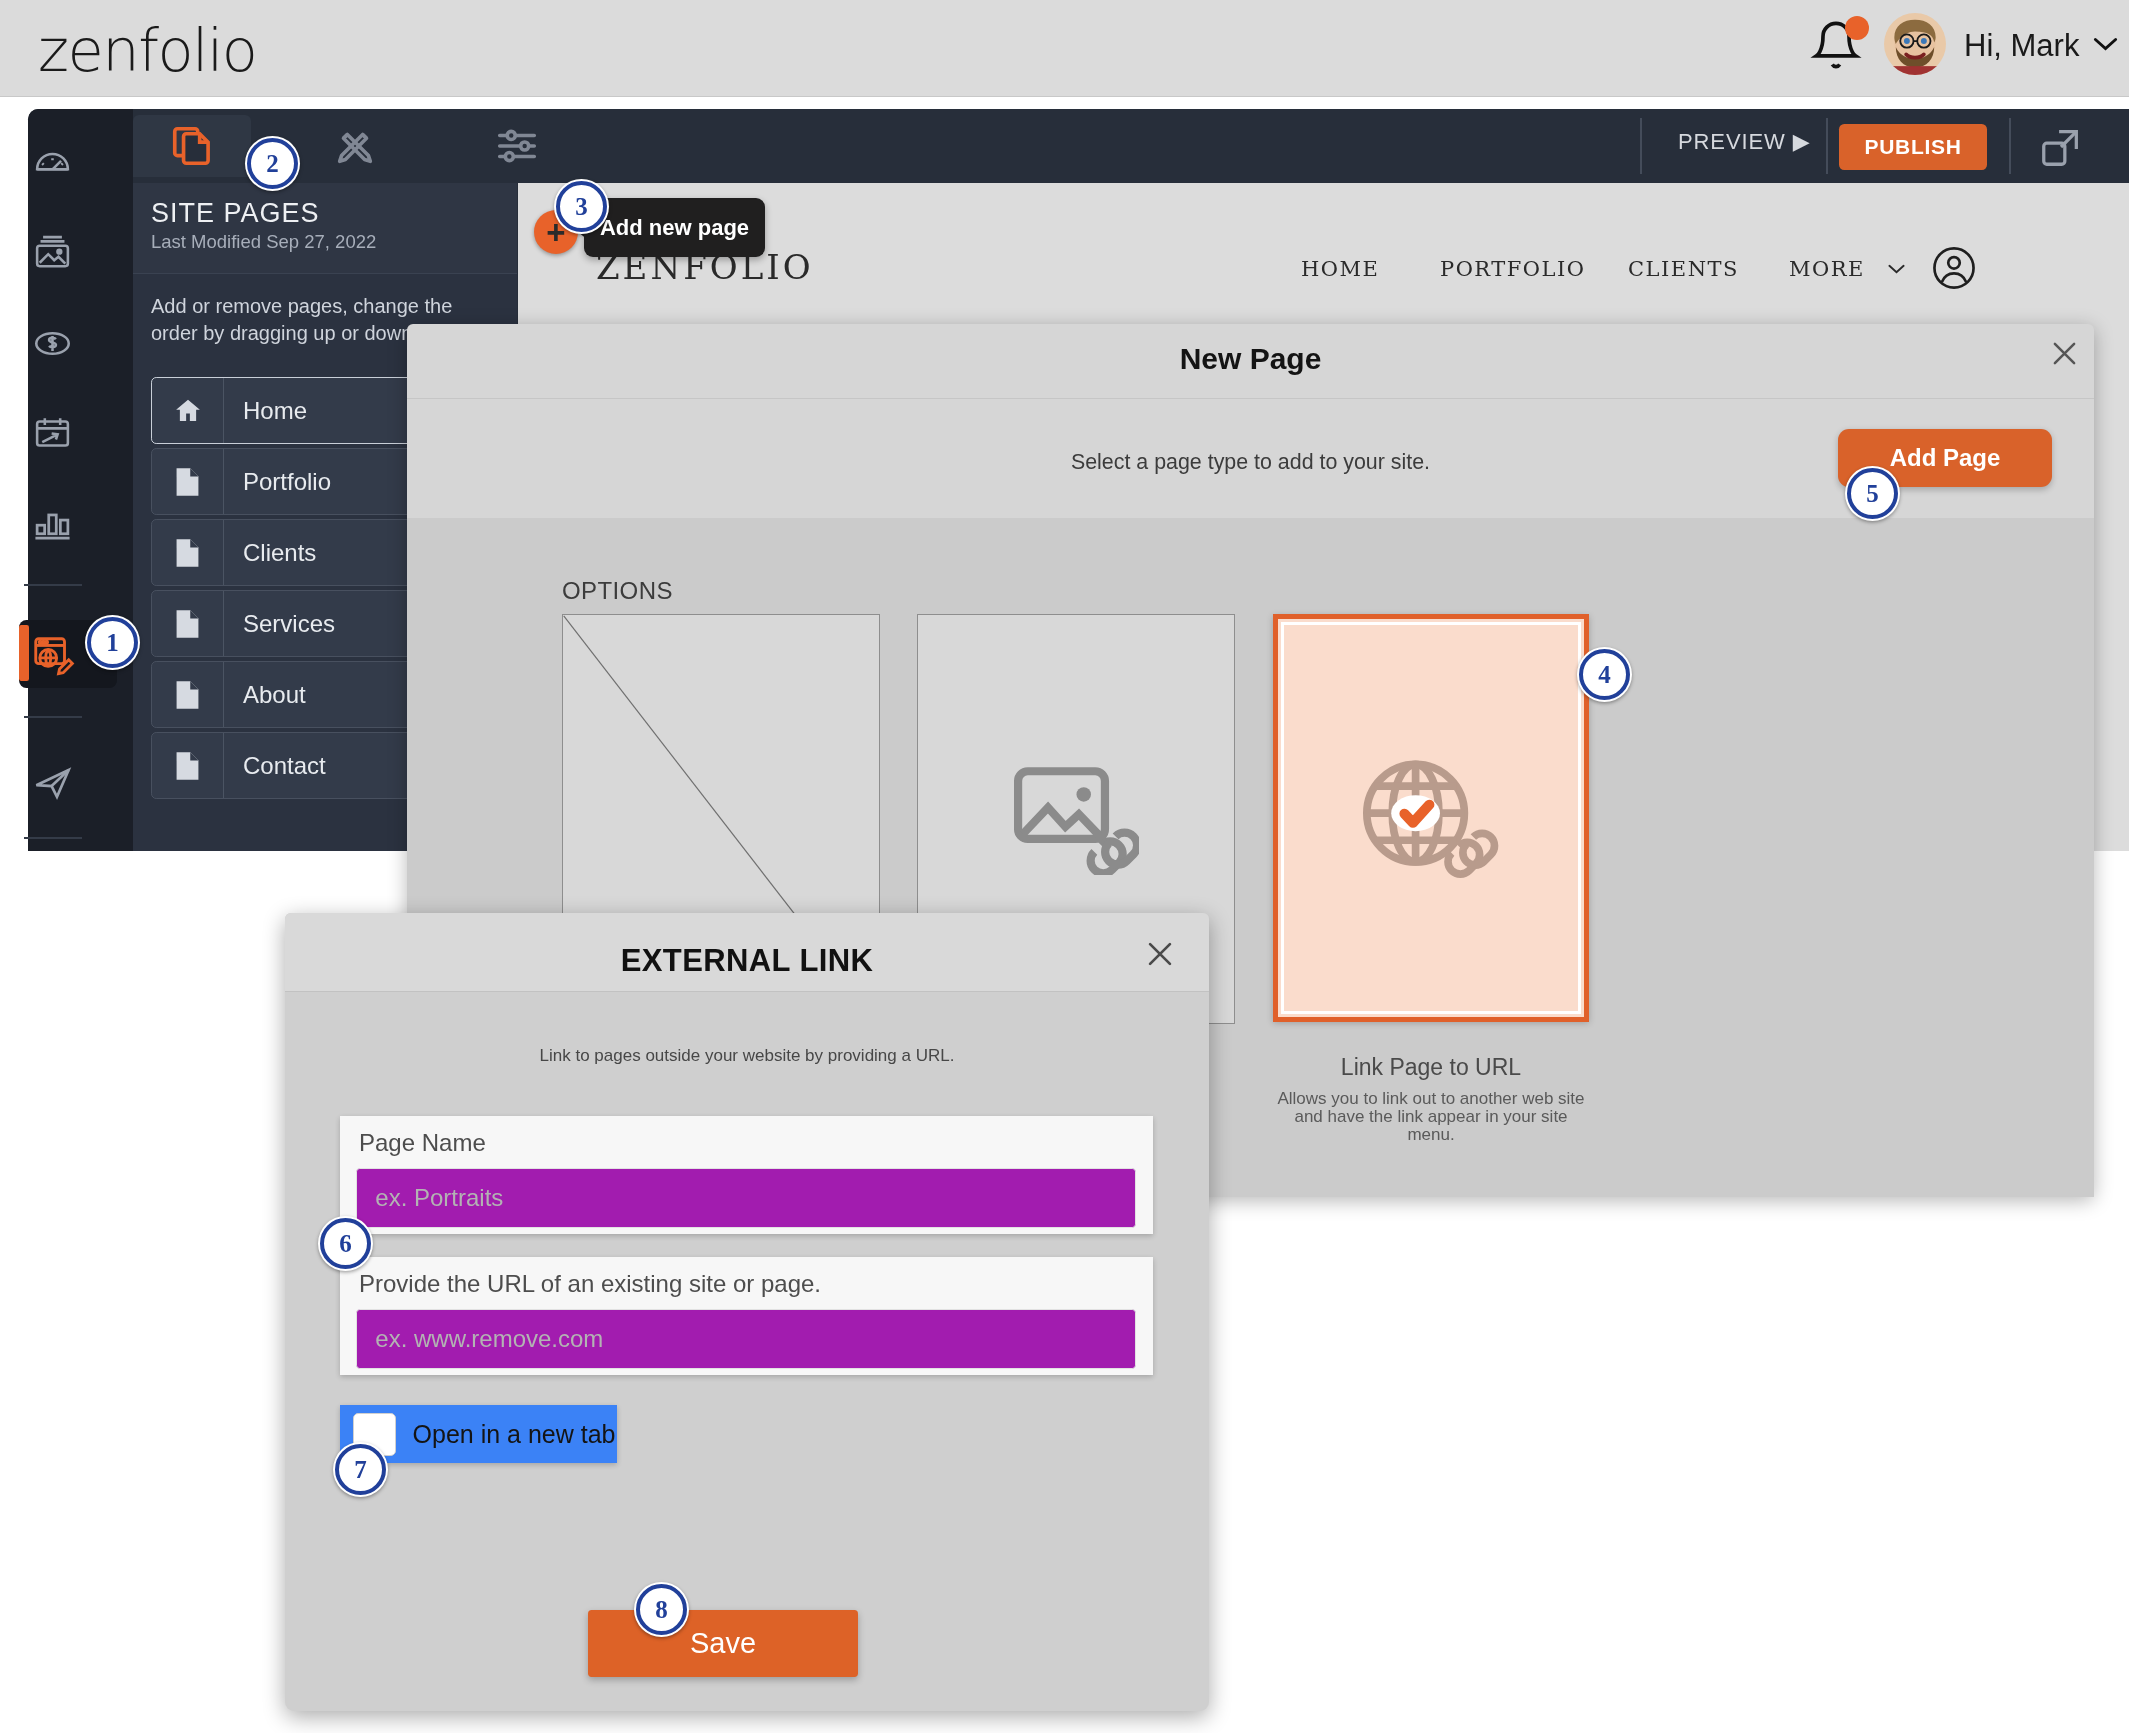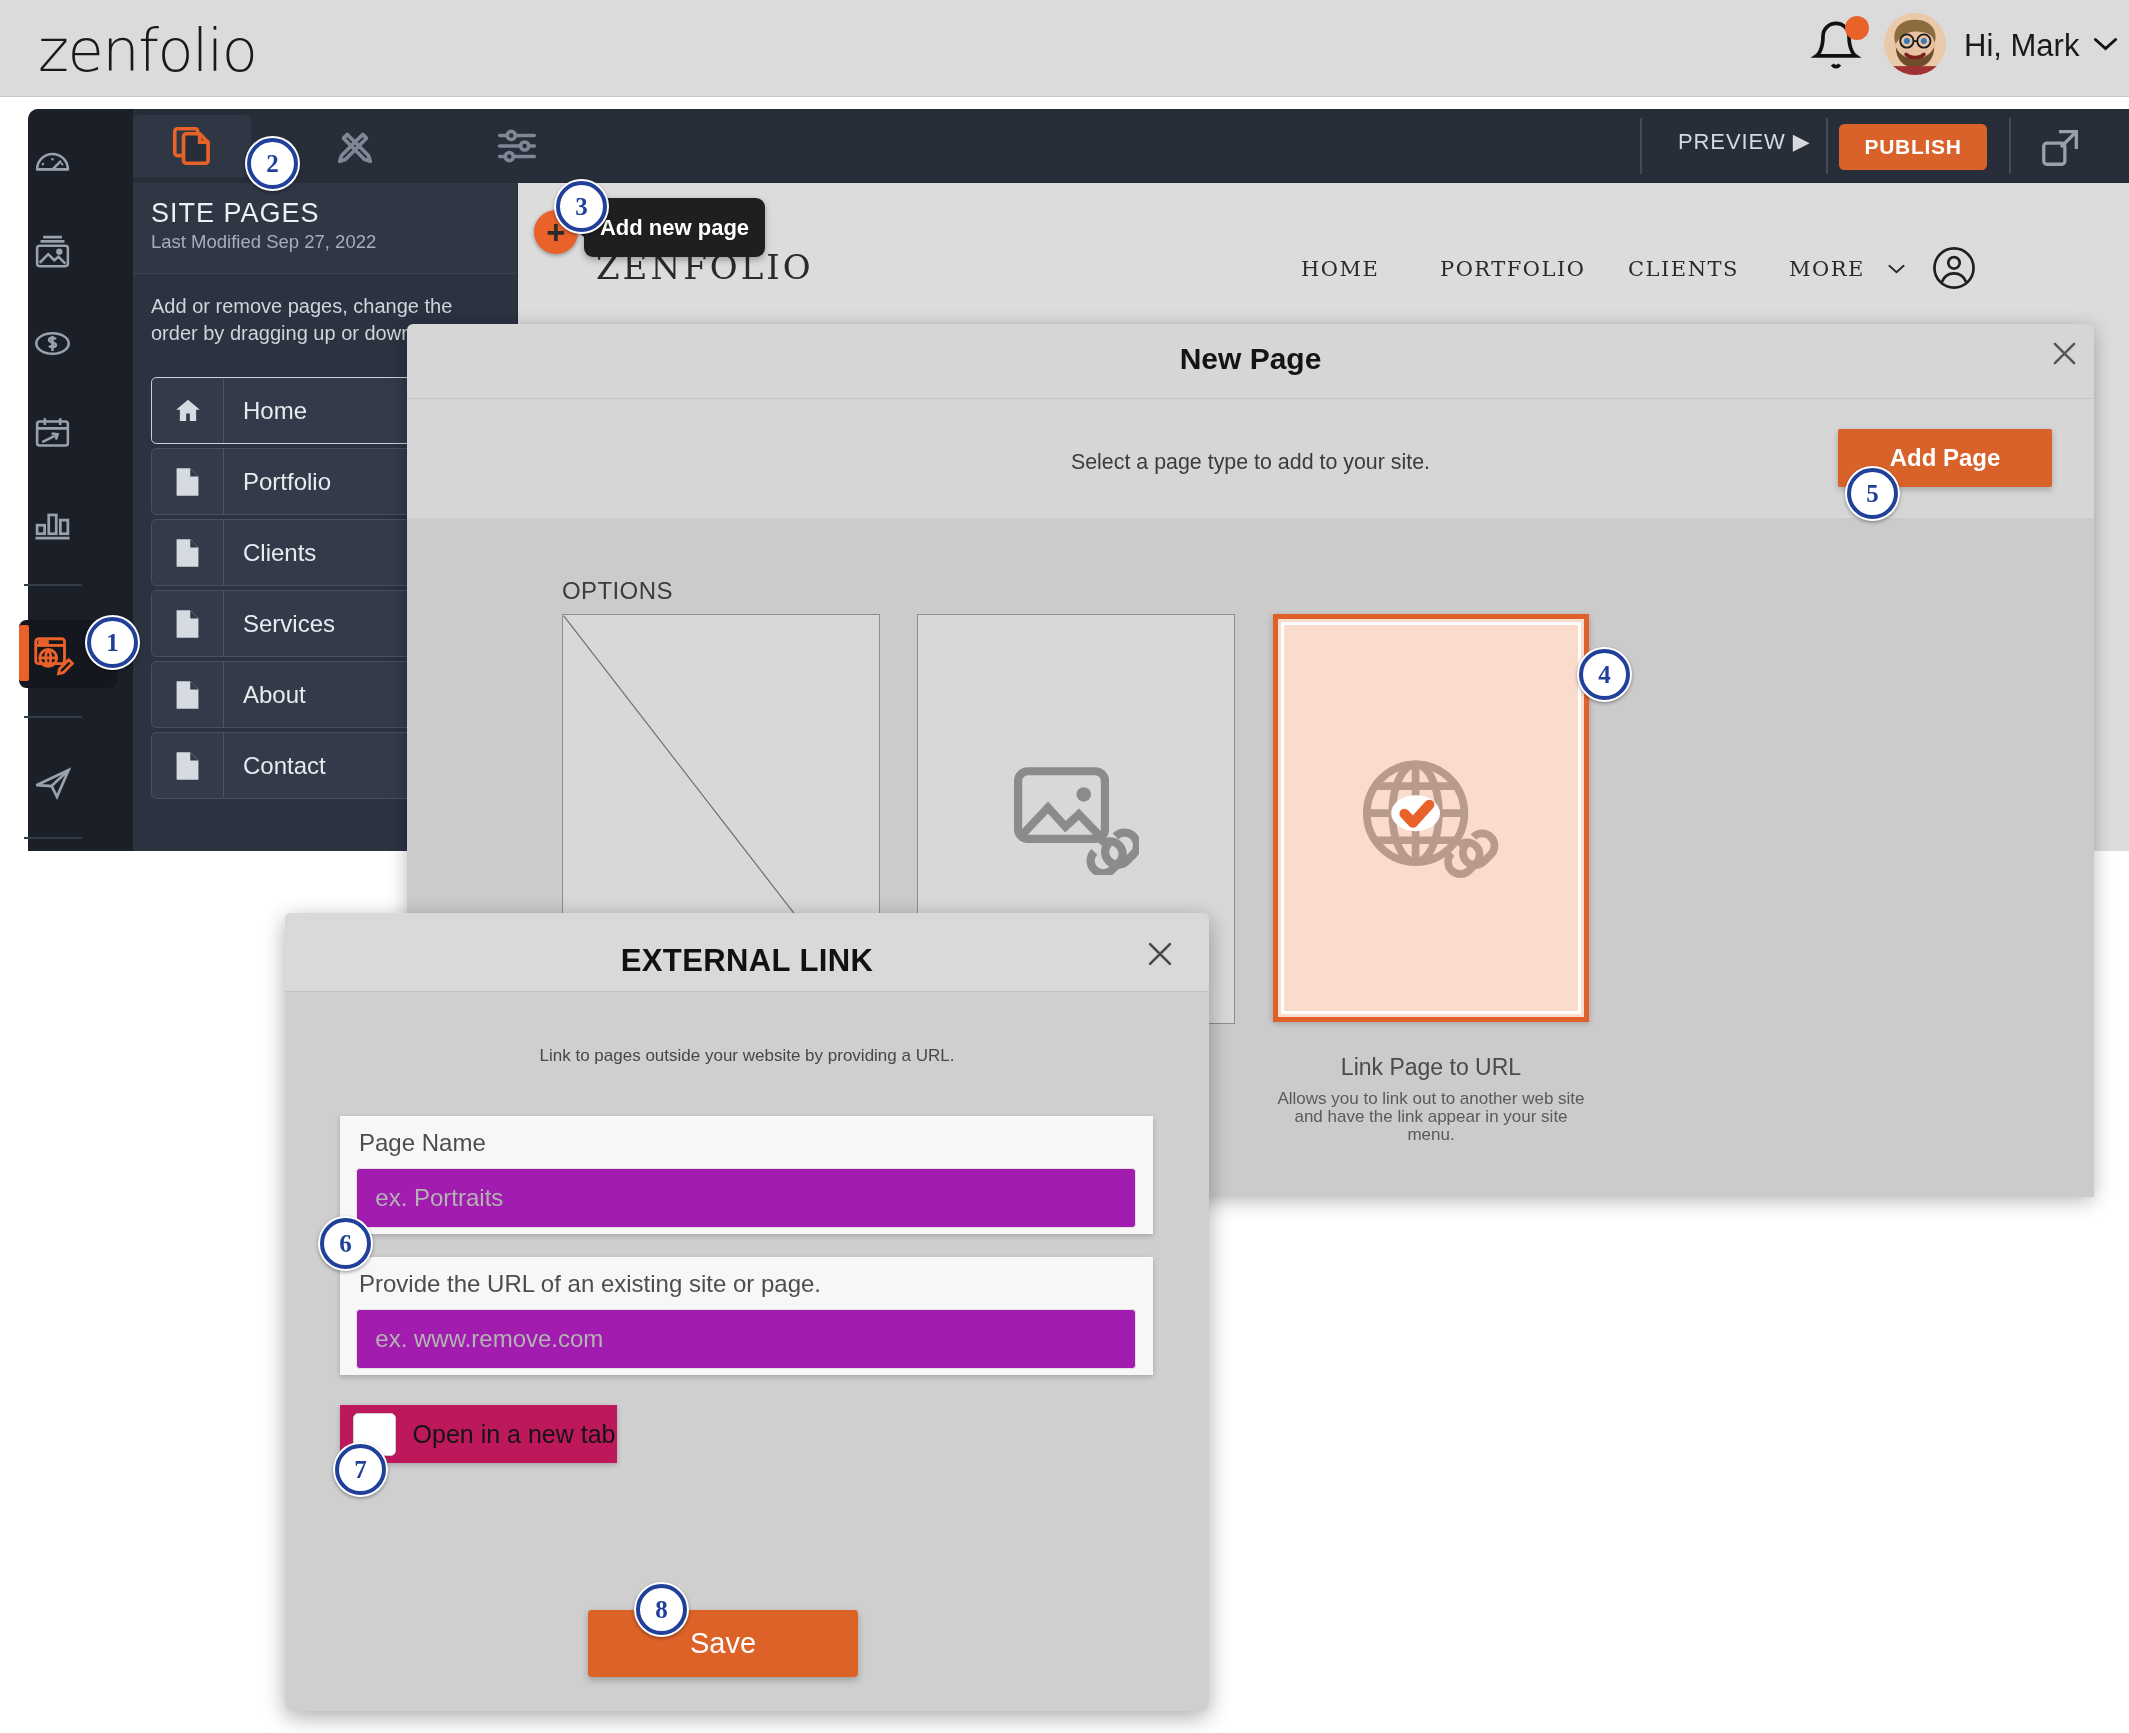--- a/index.html
+++ b/index.html
@@ -181,21 +181,21 @@
   #np-close{
     left:2048px;top:337px;font-size:34px;color:#555;font-weight:300;line-height:1;
     cursor:pointer;
   }
   #np-subtitle{
     left:407px;top:450px;width:1687px;text-align:center;
     font-size:21.4px;color:#3c3c3c;
   }
   #addpage-btn{
     left:1838px;top:429px;width:214px;height:58px;
-    background:#d9622a;border-radius:2px;
+    background:#d9622a;border-radius:11px;
     display:flex;align-items:center;justify-content:center;
     color:#ffffff;font-size:24px;font-weight:600;
     box-shadow:0 2.2px 6px rgba(0,0,0,.22);
   }
   #np-body{
     left:407px;top:518px;width:1687px;height:679px;
     background:#cbcbcb;
   }
   #options-label{
     left:562px;top:577px;font-size:24px;color:#3c3c3c;letter-spacing:0.4px;
@@ -262,21 +262,21 @@
     font-size:24px;color:#4d4d4d;
   }
   .field-input{
     position:absolute;left:16.3px;top:52px;width:778px;height:58px;
     background:#a21caf;border:0.7px solid #e2e2e2;border-radius:3.7px;
     display:flex;align-items:center;
   }
   .field-input span{margin-left:18px;font-size:24px;color:#b3b3b3;}
   #chk-card{
     left:340px;top:1405px;width:277px;height:58px;
-    background:#be185d;box-shadow:0 2.2px 5.2px rgba(0,0,0,.2);
+    background:#3b82f6;box-shadow:0 2.2px 5.2px rgba(0,0,0,.2);
     display:flex;align-items:center;
   }
   #chk-box{
     margin-left:13.3px;width:41px;height:41px;
     background:#ffffff;border:0.7px solid #d0d0d0;border-radius:5.2px;
   }
   #chk-label{margin-left:16.3px;font-size:25px;color:#141414;}
   #save-btn{
     left:588px;top:1610px;width:270px;height:67px;
     background:#dd6227;border-radius:3.7px;

